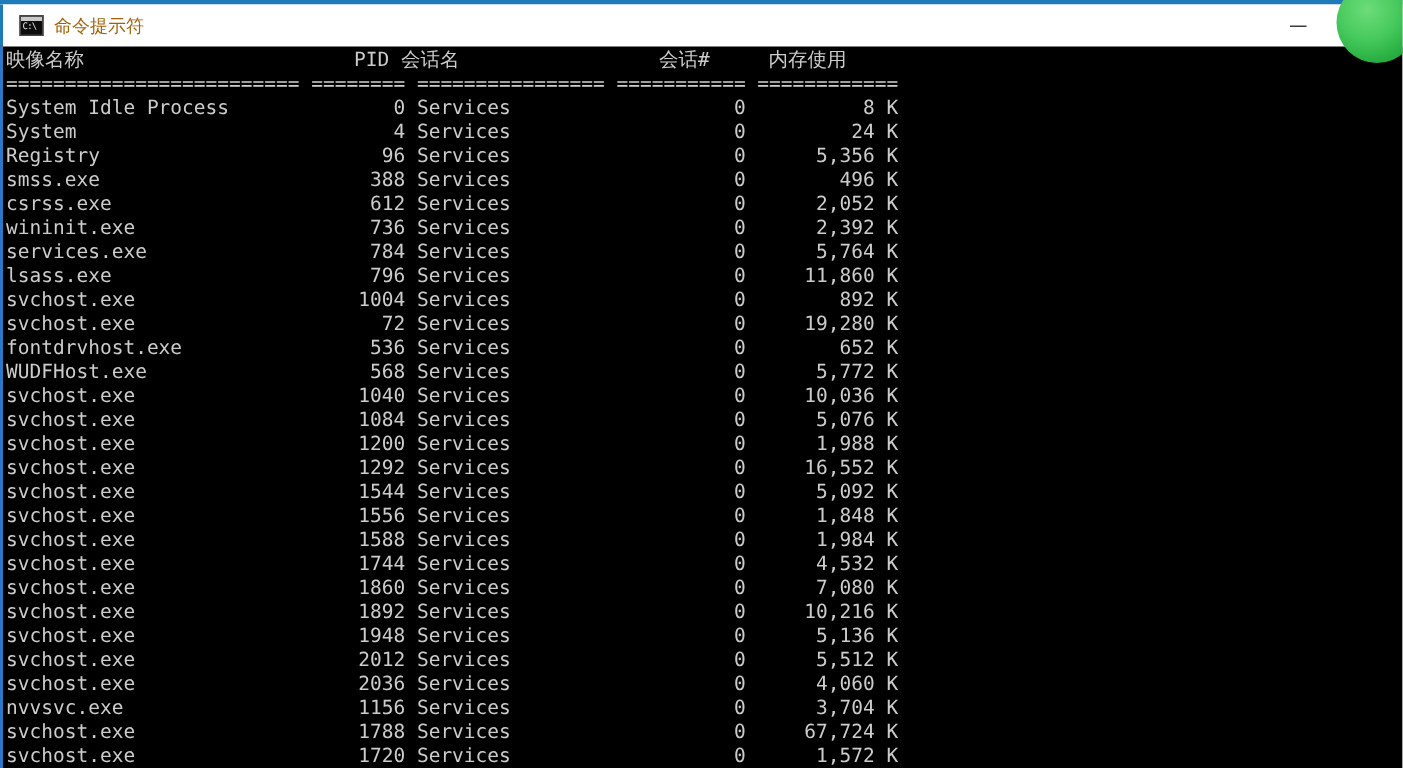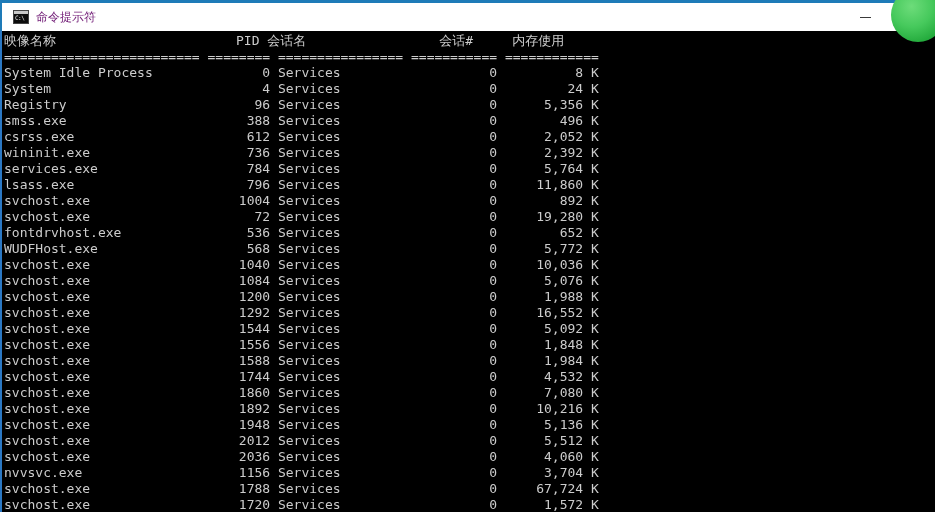--- a/index.html
+++ b/index.html
@@ -71,21 +71,21 @@
     font-family: "DejaVu Sans Mono", monospace;
     font-size: 6px;
     line-height: 7px;
     color: #e8e8e8;
     letter-spacing: -0.5px;
   }
 
   .title-text {
     font-family: Liberation Serif, serif;
     font-size: 12px;
-    color: #701a75;
+    color: #a16207;
     white-space: nowrap;
     flex: 0 0 auto;
   }
 
   .titlebar-spacer { flex: 1 1 auto; }
 
   .win-btn {
     width: 46px;
     height: 28px;
     display: flex;

